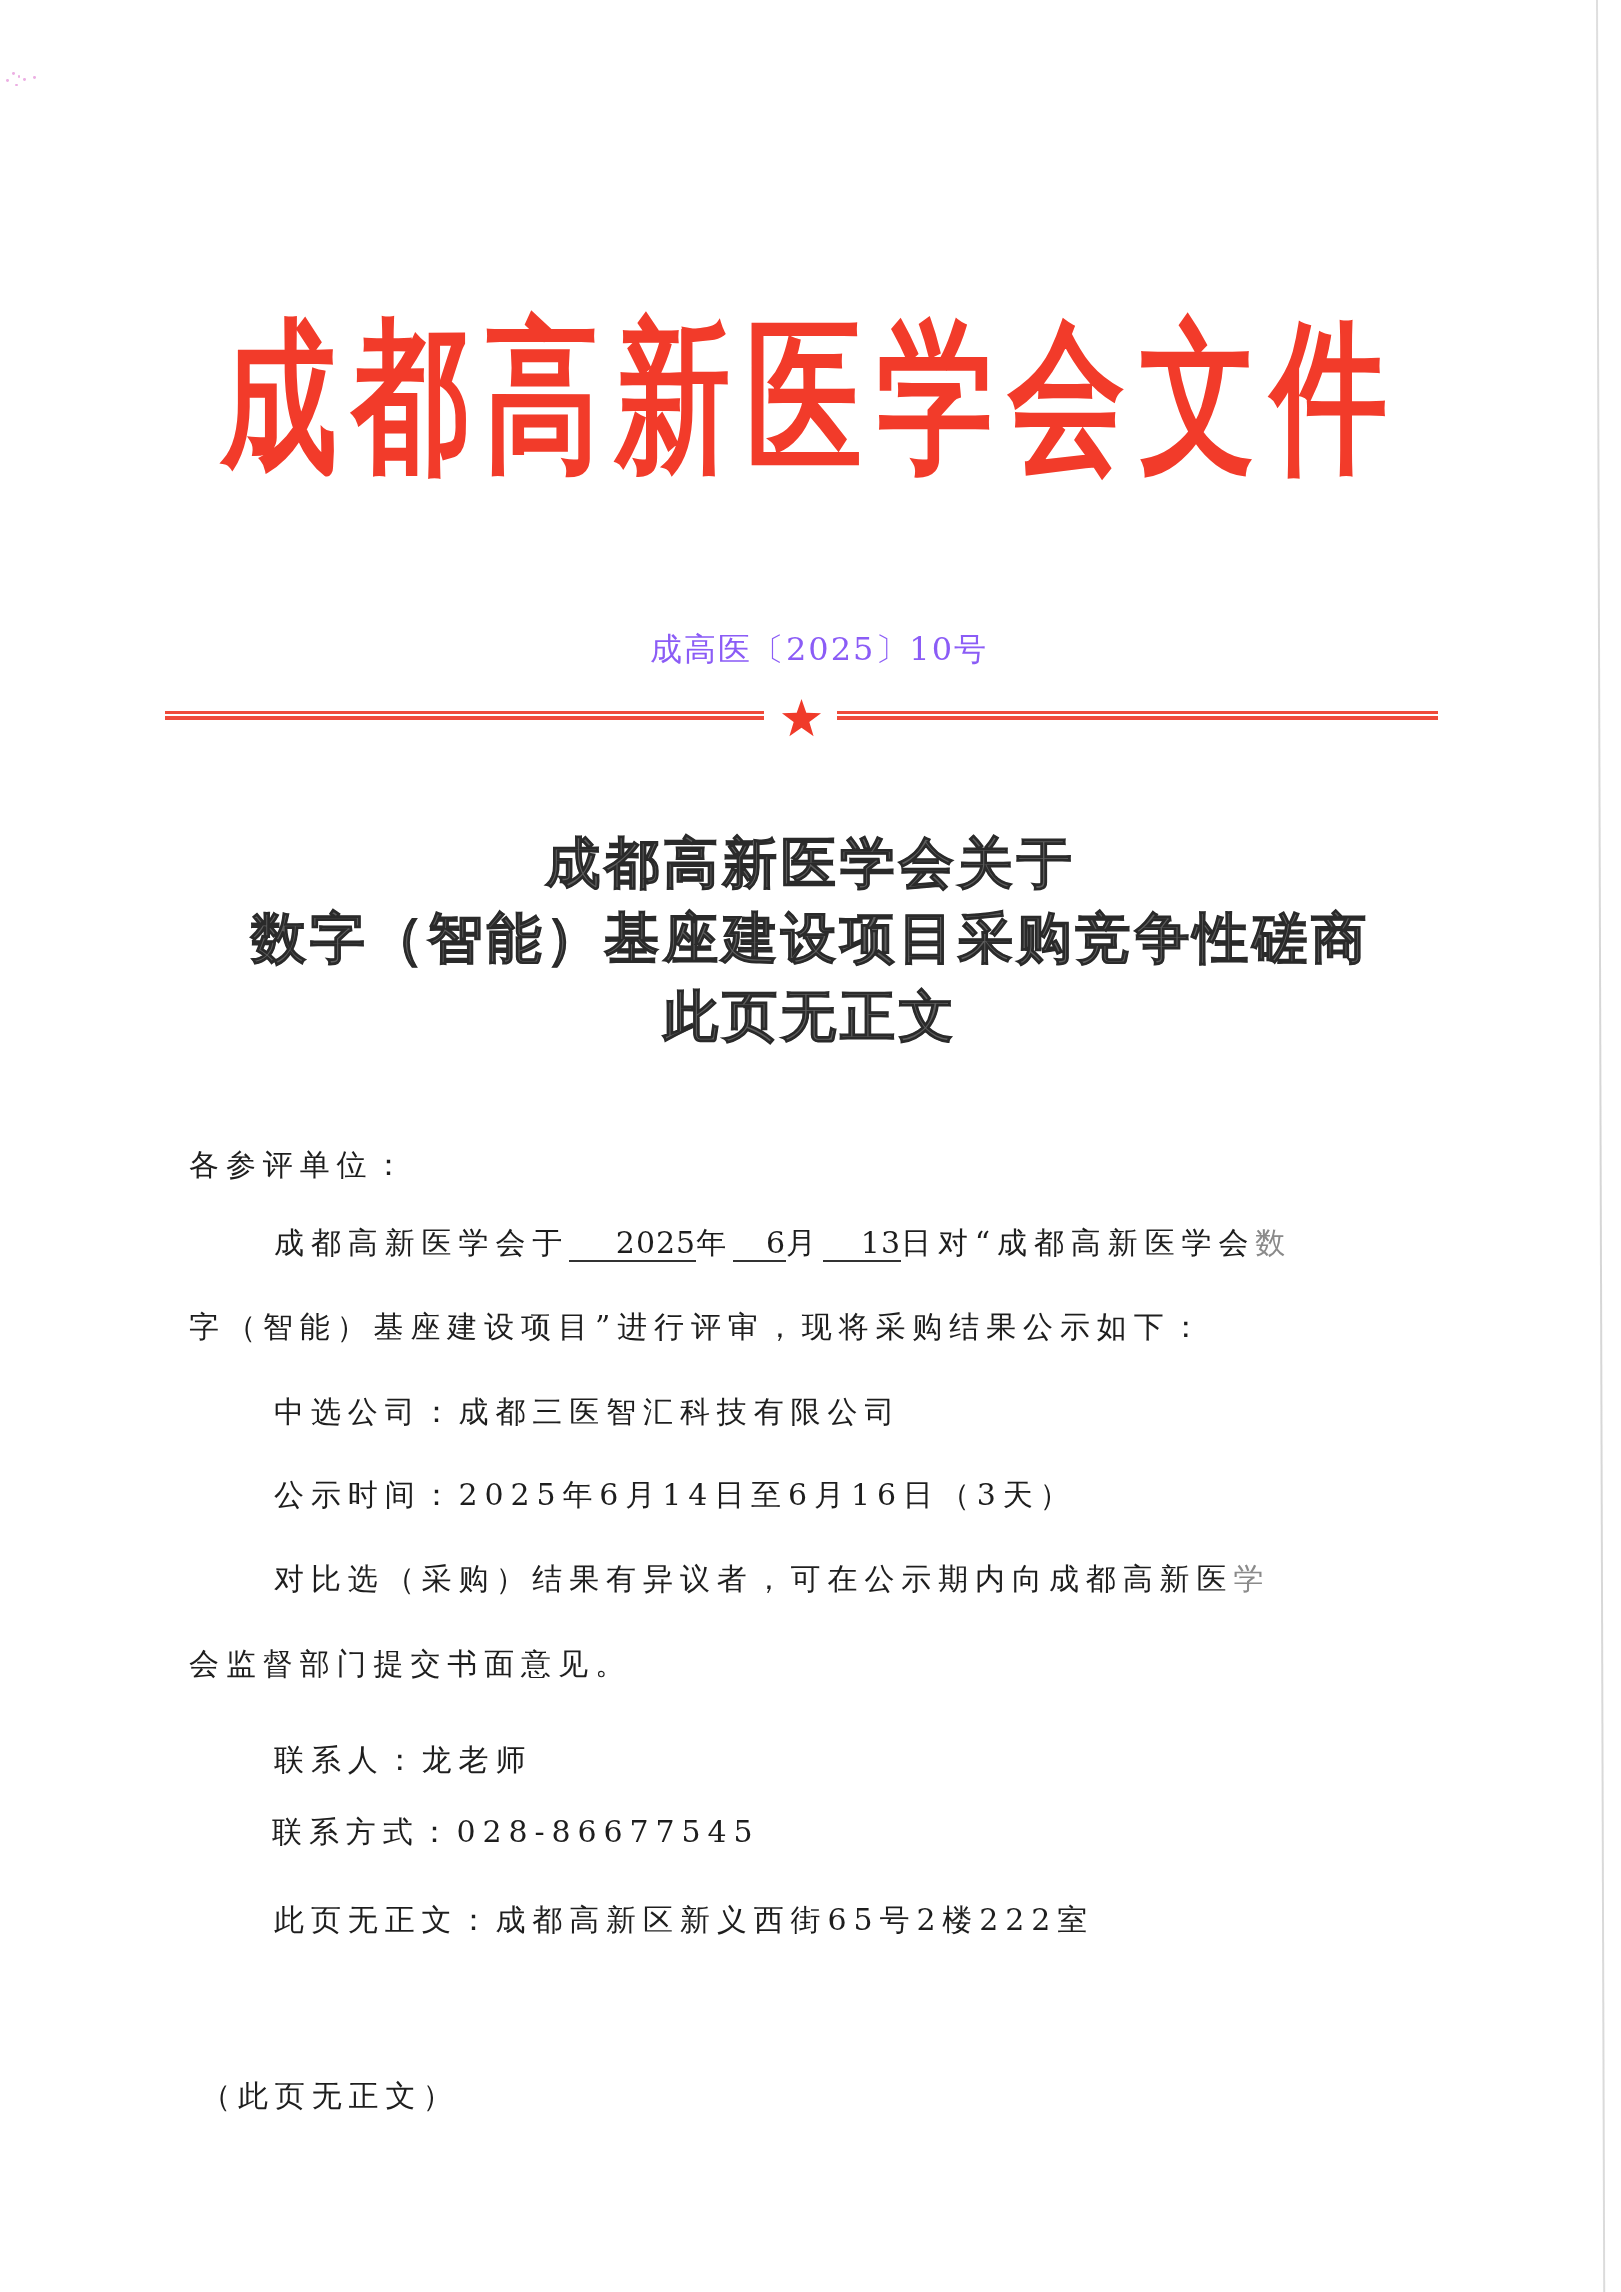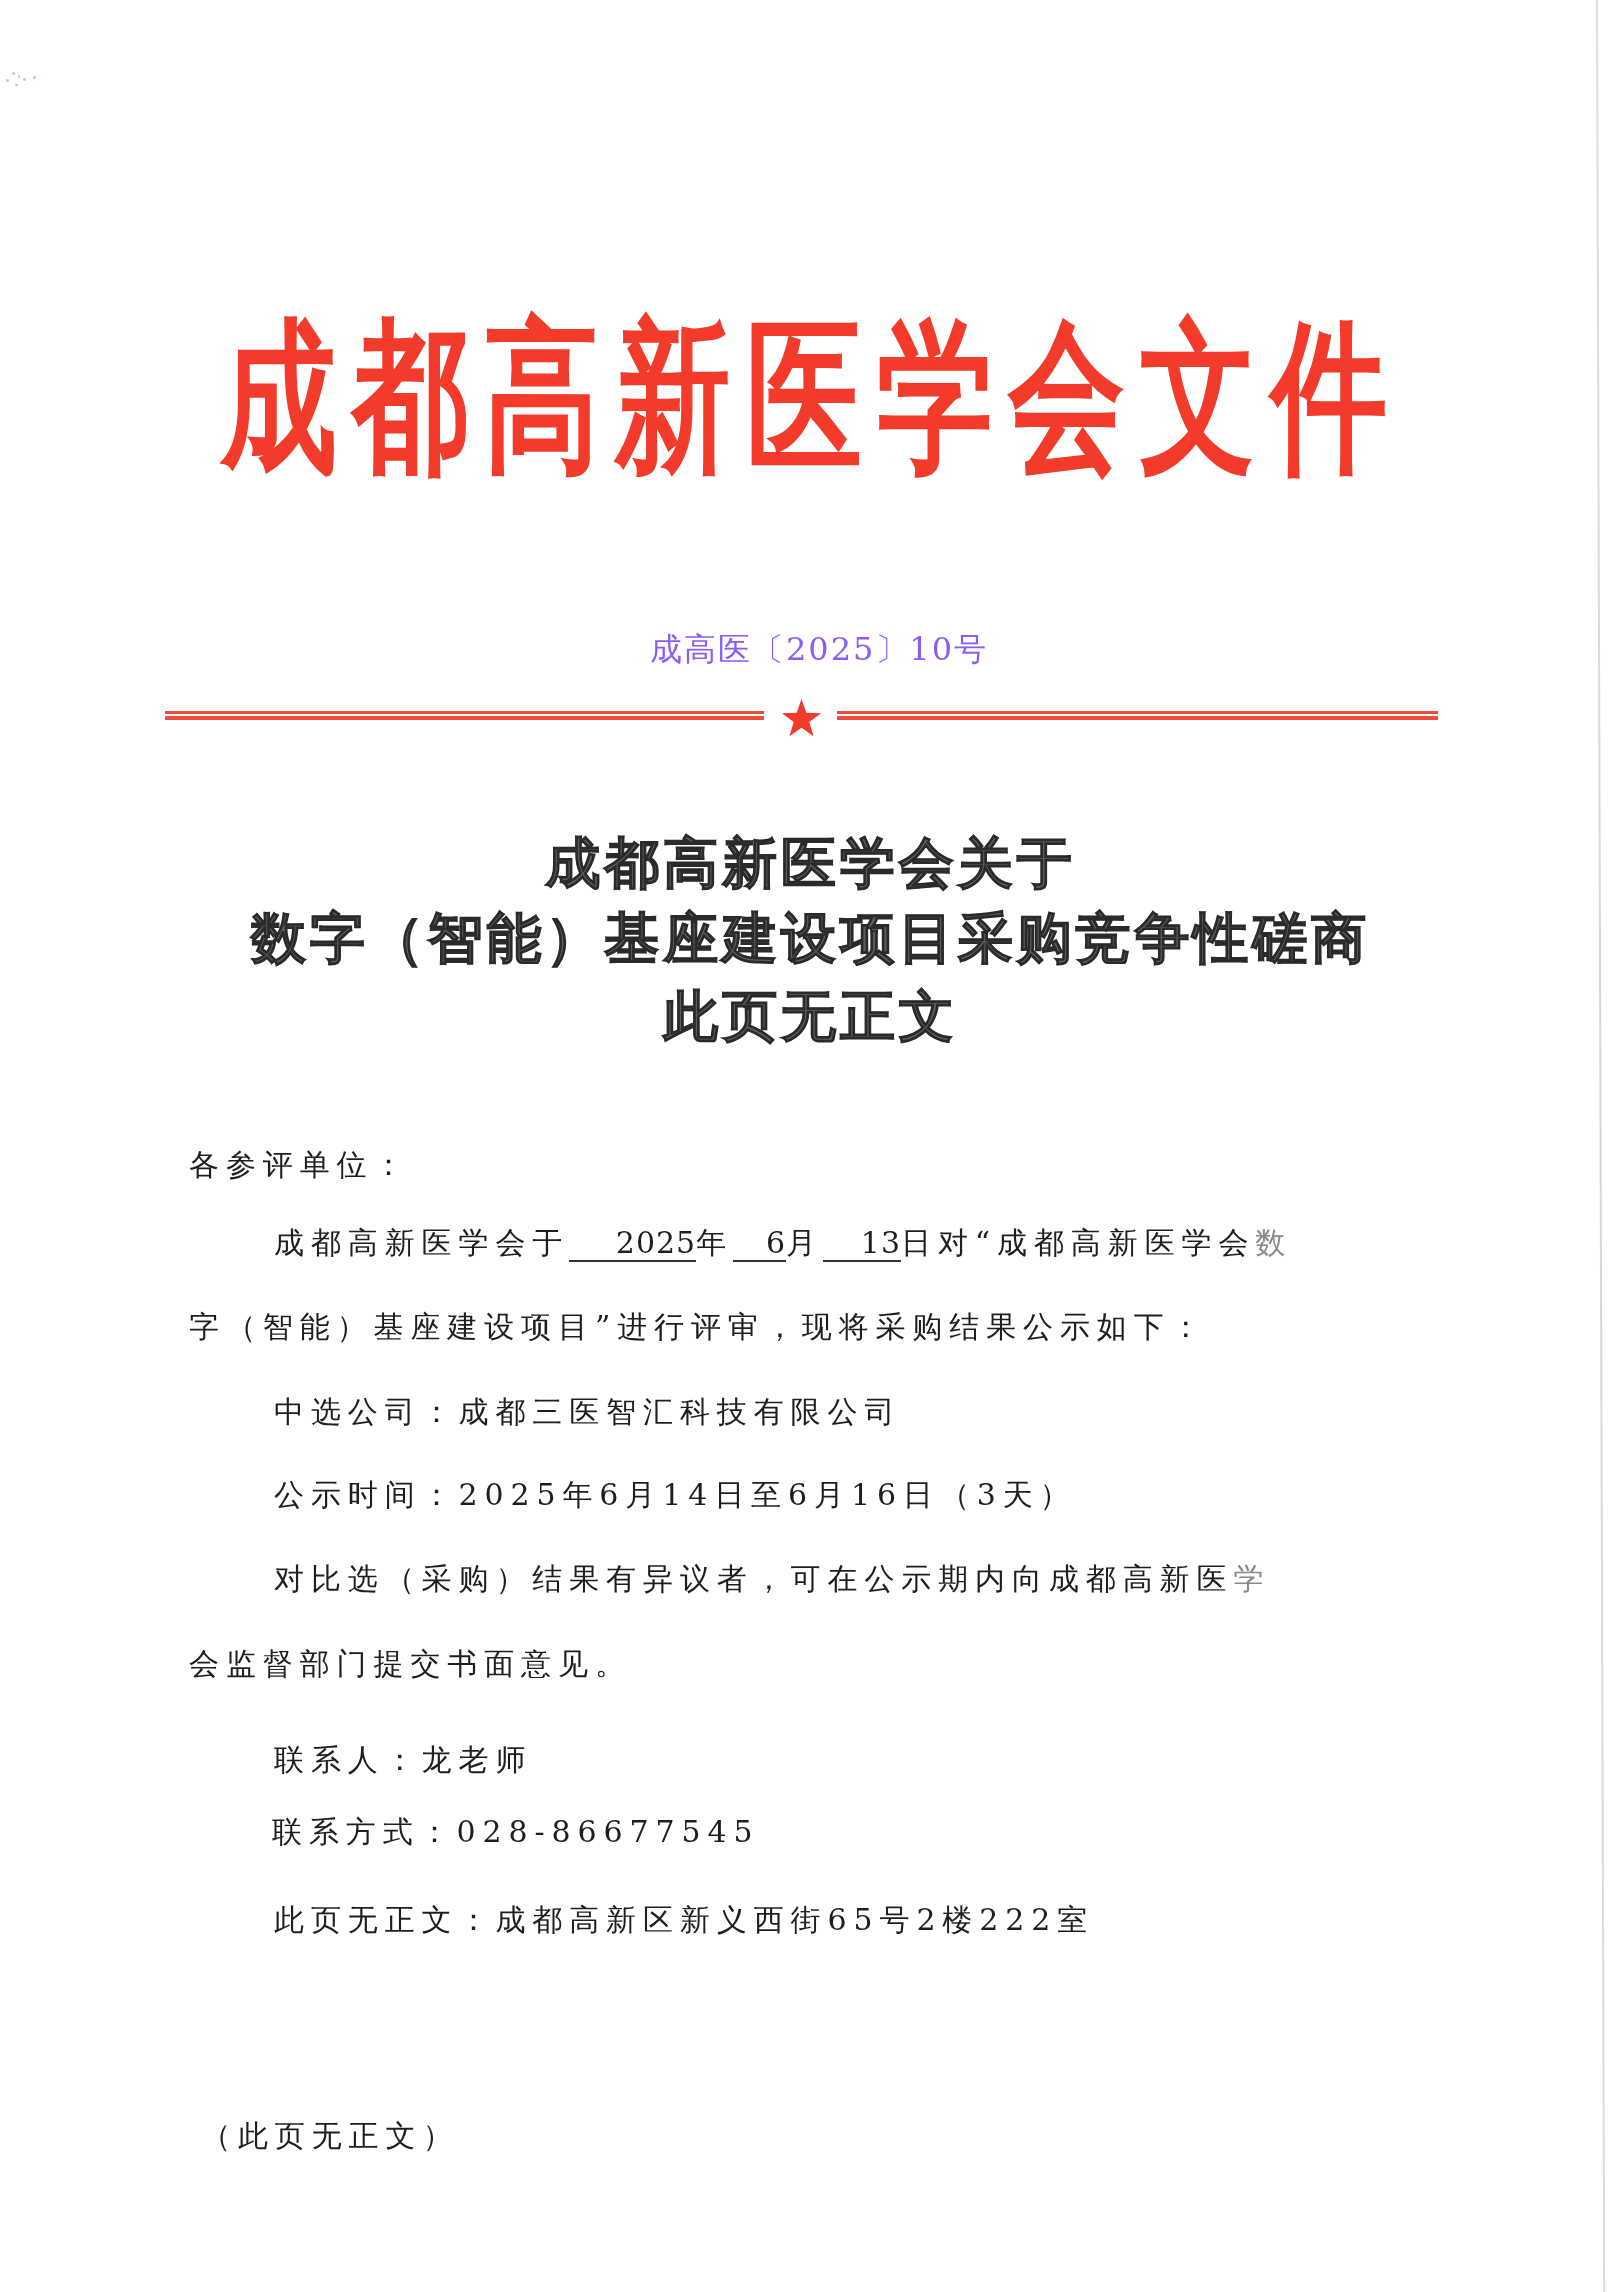--- a/index.html
+++ b/index.html
@@ -129,14 +129,14 @@
 </div>
 
 <div class="abs body-line" style="left:272px; top:1812px;text-align:right;">
   <span>联系方式：</span><span>028-86677545</span>
 </div>
 
 <div class="abs body-line" style="left:274px; top:1900px;">
   <span>此页无正文：</span><span>成都高新区新义西街65号2楼222室</span>
 </div>
 
-<div class="abs body-line" style="left:201px; top:2076px;margin-top:40px;">（此页无正文）</div>
+<div class="abs body-line" style="left:201px; top:2076px;">（此页无正文）</div>
 
 
 </body></html>

